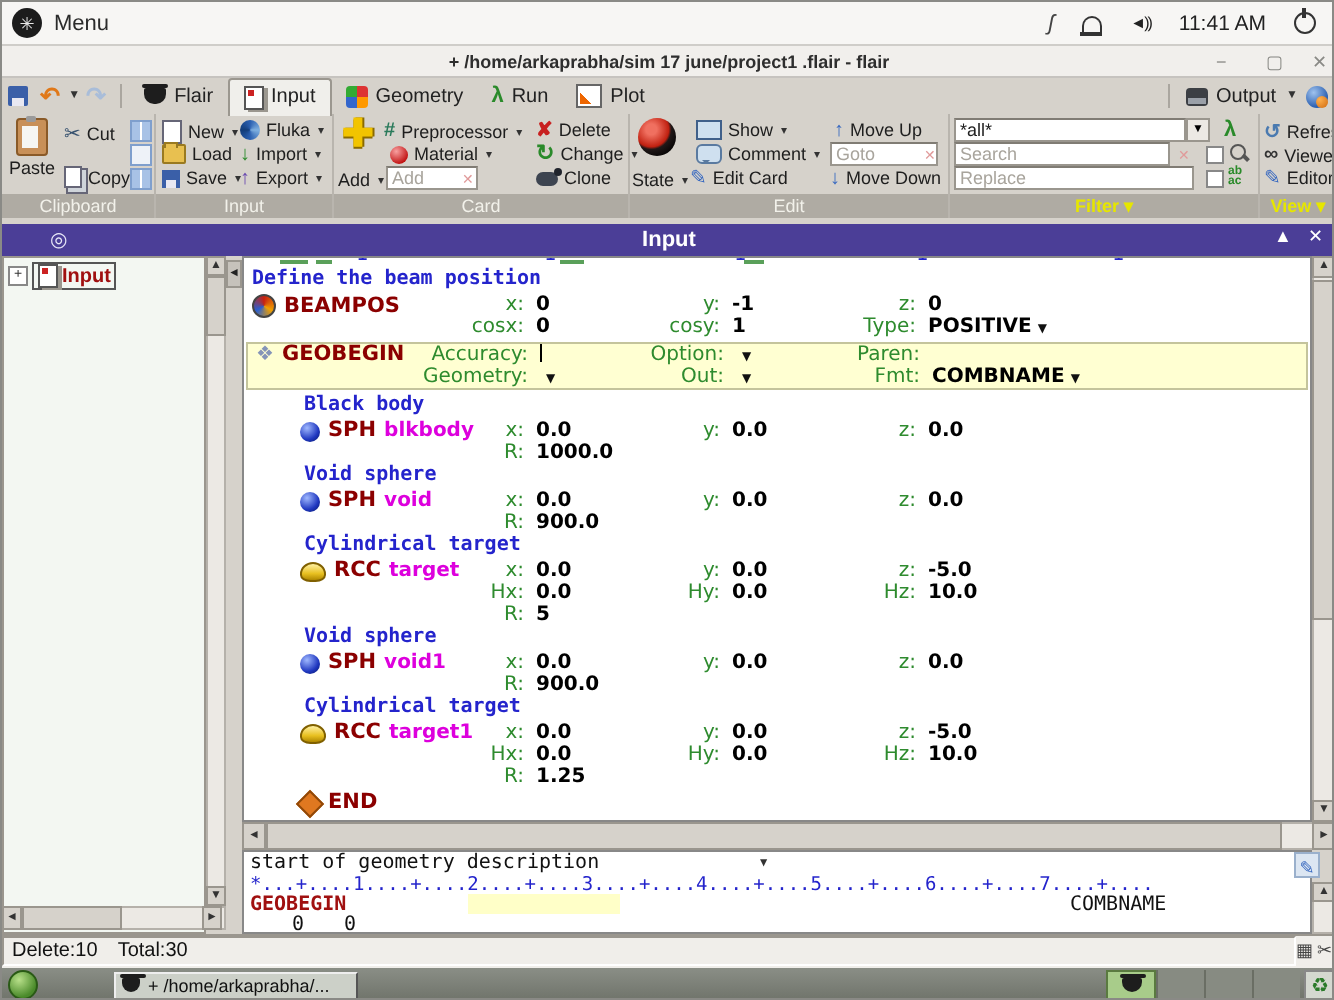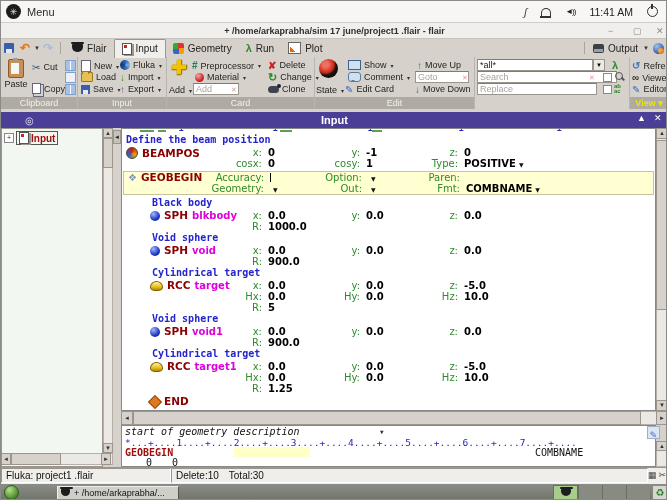--- a/index.html
+++ b/index.html
@@ -147,21 +147,21 @@
   .lt{left:2px;width:52px;}
   .ci{display:inline-block;}
   .ci-beampos{width:10px;height:10px;border-radius:50%;background:conic-gradient(#c82010,#f0a000,#2a5fd0,#c82010);border:1px solid #444;}
   .ci-geobegin{color:#8494b8;font-size:10px;line-height:10px;}
   .ci-sph{width:10px;height:10px;border-radius:50%;background:radial-gradient(circle at 35% 30%,#9fb8ff,#2038c0 60%,#001060);}
   .ci-rcc{width:11px;height:8px;background:linear-gradient(#fff0a0,#e8c020 60%,#b08800);border:1px solid #806000;border-radius:50% 50% 40% 40%/60% 60% 35% 35%;}
   .ci-end{width:8px;height:8px;background:#e07820;transform:rotate(45deg);border:1px solid #904808;}
   
   #beditor{left:120px;top:424px;width:535px;height:42px;background:#fff;border:1px solid #888;
            box-sizing:border-box;font-family:"DejaVu Sans Mono",monospace;overflow:hidden;}
-  #bdesc{position:absolute;left:3px;top:0;font-size:10px;color:#111;font-style:italic;}
+  #bdesc{position:absolute;left:3px;top:0;font-size:10px;color:#111;}
   #bdesc-dd{position:absolute;left:258px;top:2px;font-size:6px;color:#333;}
   #bruler{position:absolute;left:3px;top:11px;font-size:9.5px;color:#2424cc;white-space:pre;}
   #bgeoline-name{position:absolute;left:3px;top:21px;font-size:10px;font-weight:bold;color:#a01010;}
   #bgeoline-hl{position:absolute;left:112px;top:21px;width:76px;height:10px;background:#ffffc8;}
   #bgeoline-fmt{position:absolute;left:413px;top:21px;font-size:10px;color:#111;}
   .bzero{position:absolute;top:31px;font-size:10px;color:#111;}
   
   #statusbar{left:0;top:466px;width:667px;height:17px;background:#f0eeea;border-top:1px solid #9a968e;
              display:flex;box-sizing:border-box;font-size:10px;color:#111;}
   .scell{border:1px solid;border-color:#9a968e #fff #fff #9a968e;padding:1px 4px;box-sizing:border-box;height:15px;line-height:12px;}
@@ -374,29 +374,30 @@
         </span>
       <span class="glabel">Edit</span>
     </div>
 
     <div class="group" style="width:155px;">
       <input class="ent" style="left: 2px; top: 2px; width: 116px;" value="*all*">
       <span class="ddbtn" style="left:118px;top:2px;">▼</span>
       <span class="rbtn" style="left:137px;top:2px;">
           <span class="fman">λ</span>
         </span>
-      <input class="ent" style="left: 2px; top: 14px; width: 140px;" placeholder="Search">
+      <input class="ent" style="left: 2px; top: 14px; width: 108px;" placeholder="Search">
       <span class="entx" style="left:114px;top:17px;">✕</span>
       <span class="chk" style="left:128px;top:16px;"></span>
       <span class="rbtn" style="left:140px;top:15px;">
           <span class="mag"></span>
         </span>
       <input class="ent" style="left: 2px; top: 26px; width: 120px;" placeholder="Replace">
       <span class="chk" style="left:128px;top:28px;"></span>
       <span class="rbtn abac" style="left:139px;top:27px;">ab<br>ac</span>
+      <span class="glabel yellow"><span>Filter</span> ▾</span>
     </div>
 
     <div class="group" style="width:38px;border-right:none;overflow:hidden;">
       <span class="rbtn" style="left:2px;top:3px;">
         <span class="refr-ic">↺</span>
         <span>Refresh</span>
         </span>
       <span class="rbtn" style="left:2px;top:15px;">
         <span class="view-ic">∞</span>
         <span>Viewer</span>
@@ -643,21 +644,20 @@
     <span class="bzero" style="left:24px;">0</span>
     <span class="bzero" style="left:50px;">0</span>
   </div>
   <div class="abs" style="left:646px;top:425px;width:13px;height:13px;background:#dce6f2;border:1px solid #9ab0cc;
        text-align:center;line-height:12px;box-sizing:border-box;">
     <span class="pencil" style="font-size:9px;">✎</span></div>
   <div class="abs sb" style="left:655px;top:440px;width:12px;height:26px;"></div>
   <div class="sb-btn abs" style="left:655px;top:440px;width:12px;height:10px;">▲</div>
 
   <div id="statusbar" class="abs">
-    <span class="scell" id="scell-project">Fluka: project1 .flair</span>
     <span class="scell" id="scell-count">
       <span>Delete:10</span>
       <span>Total:30</span>
     </span>
     <span class="sicon">▦</span>
     <span class="sicon">✂</span>
   </div>
 
   <div id="taskbar" class="abs">
     <span class="tk-logo"></span>

